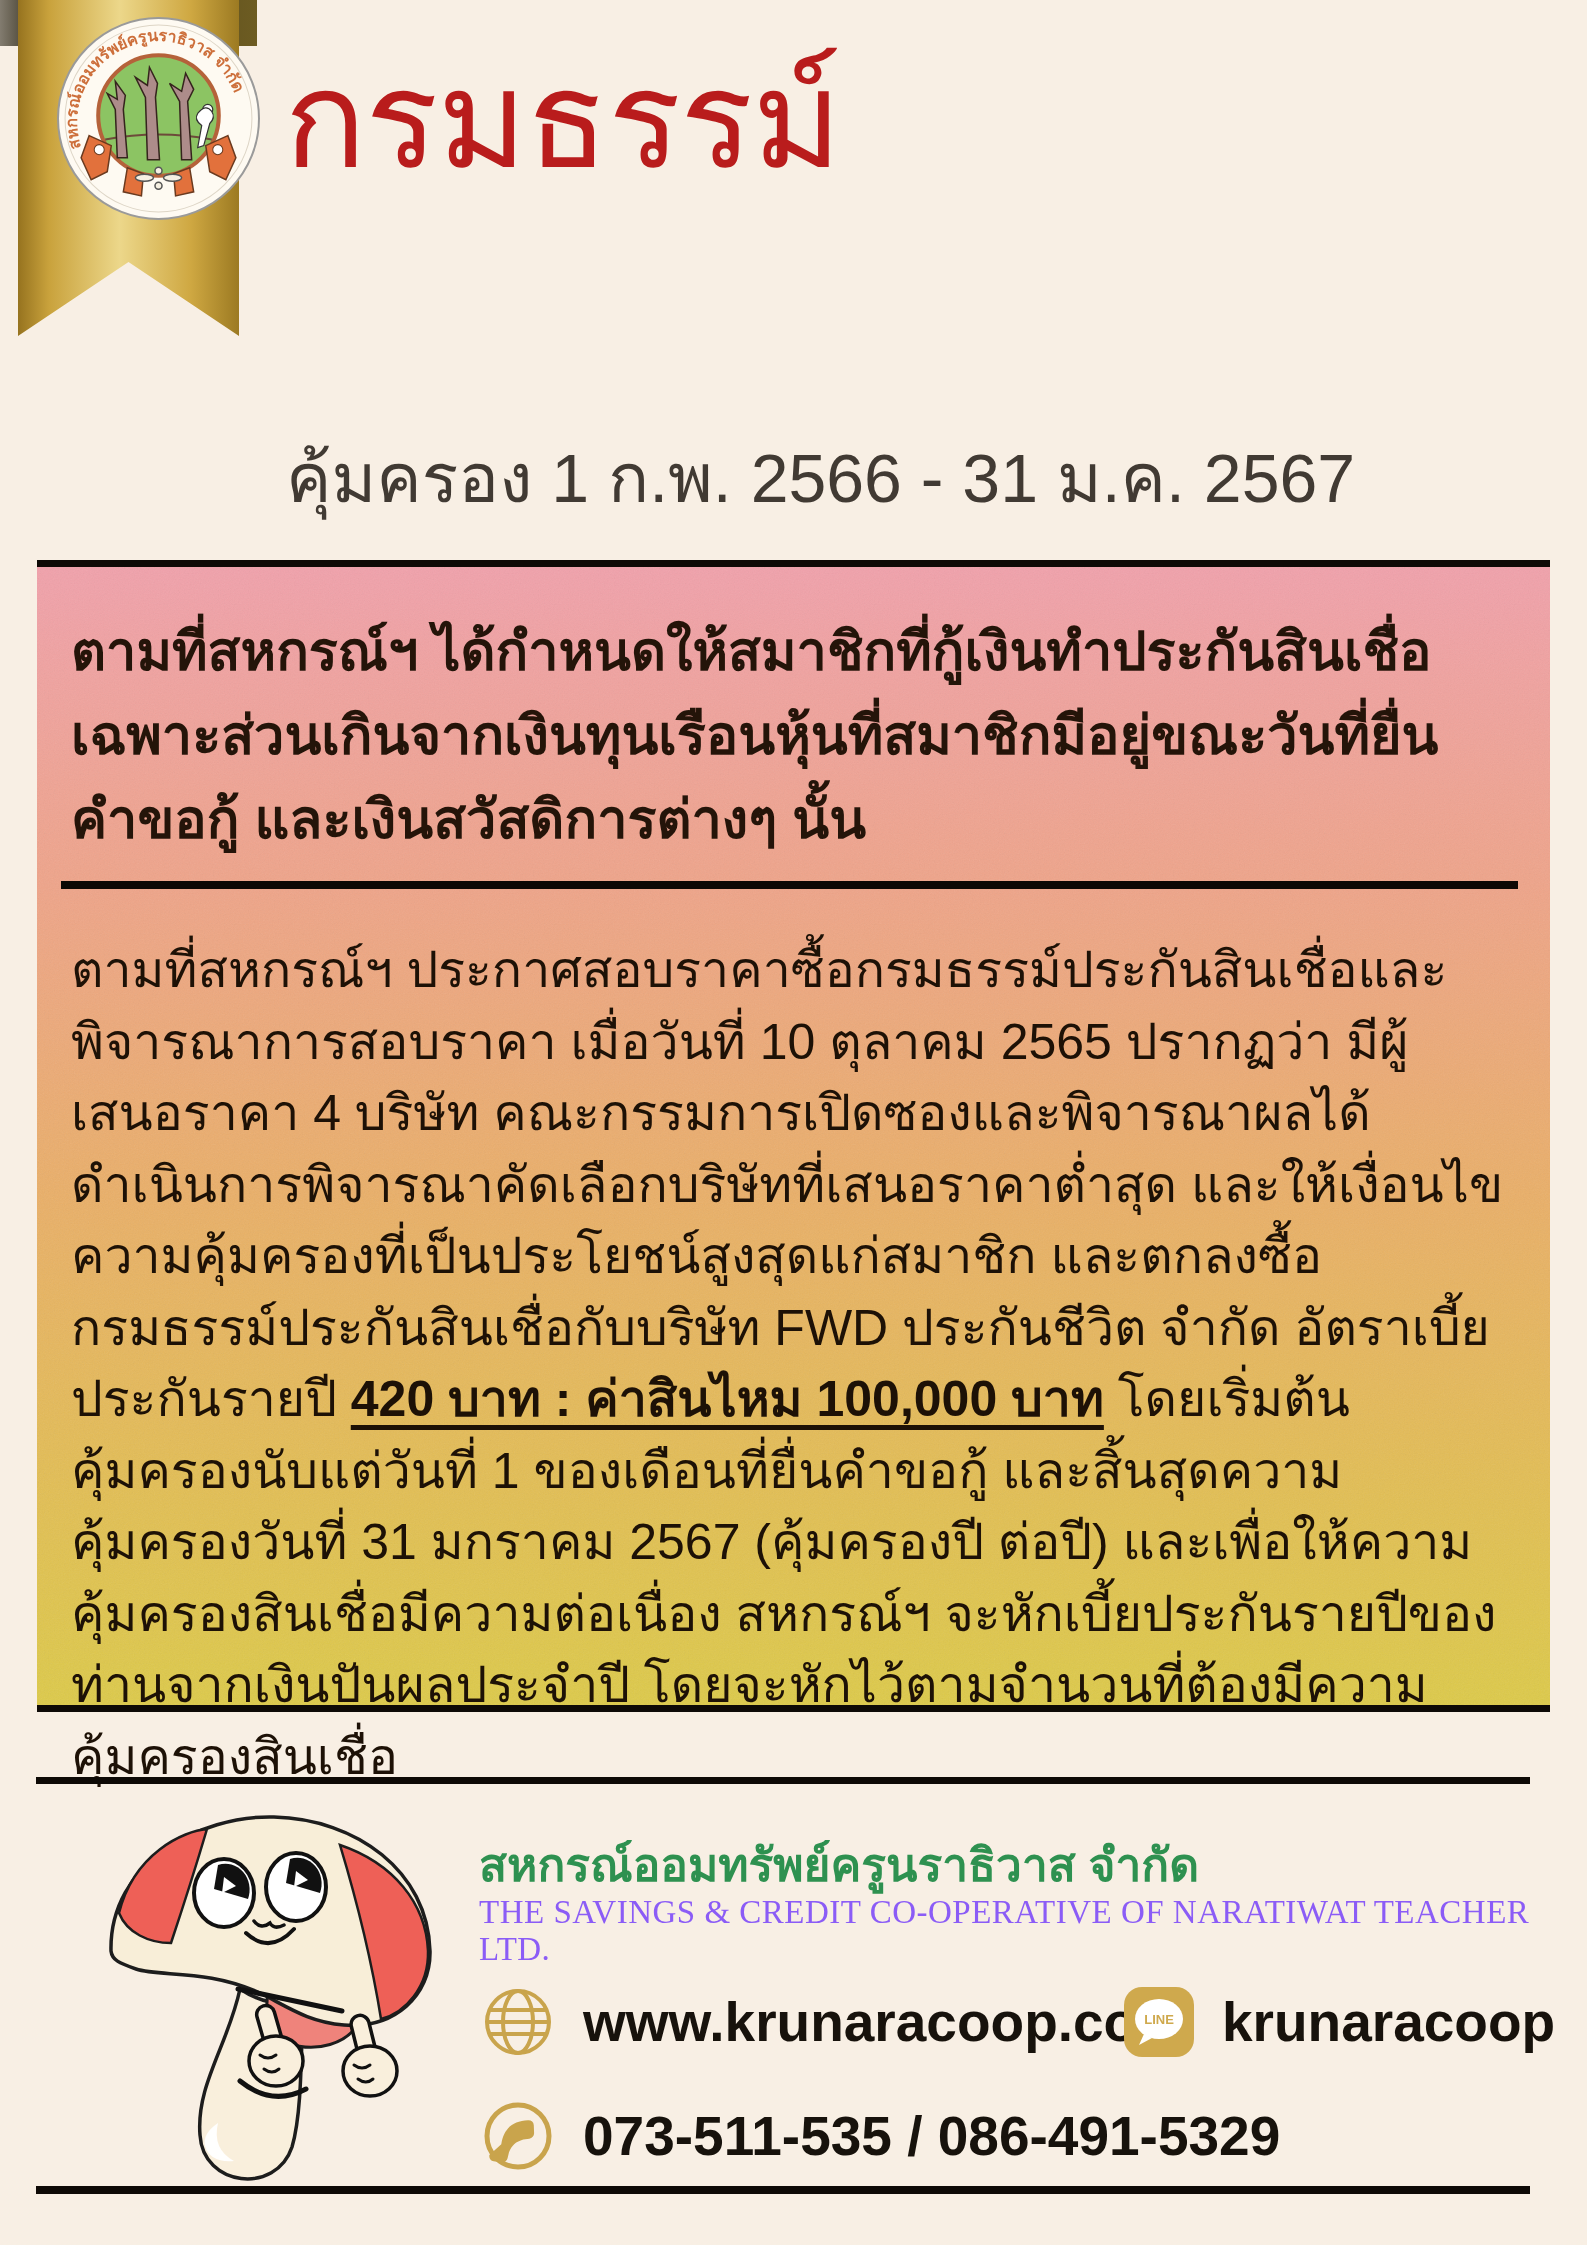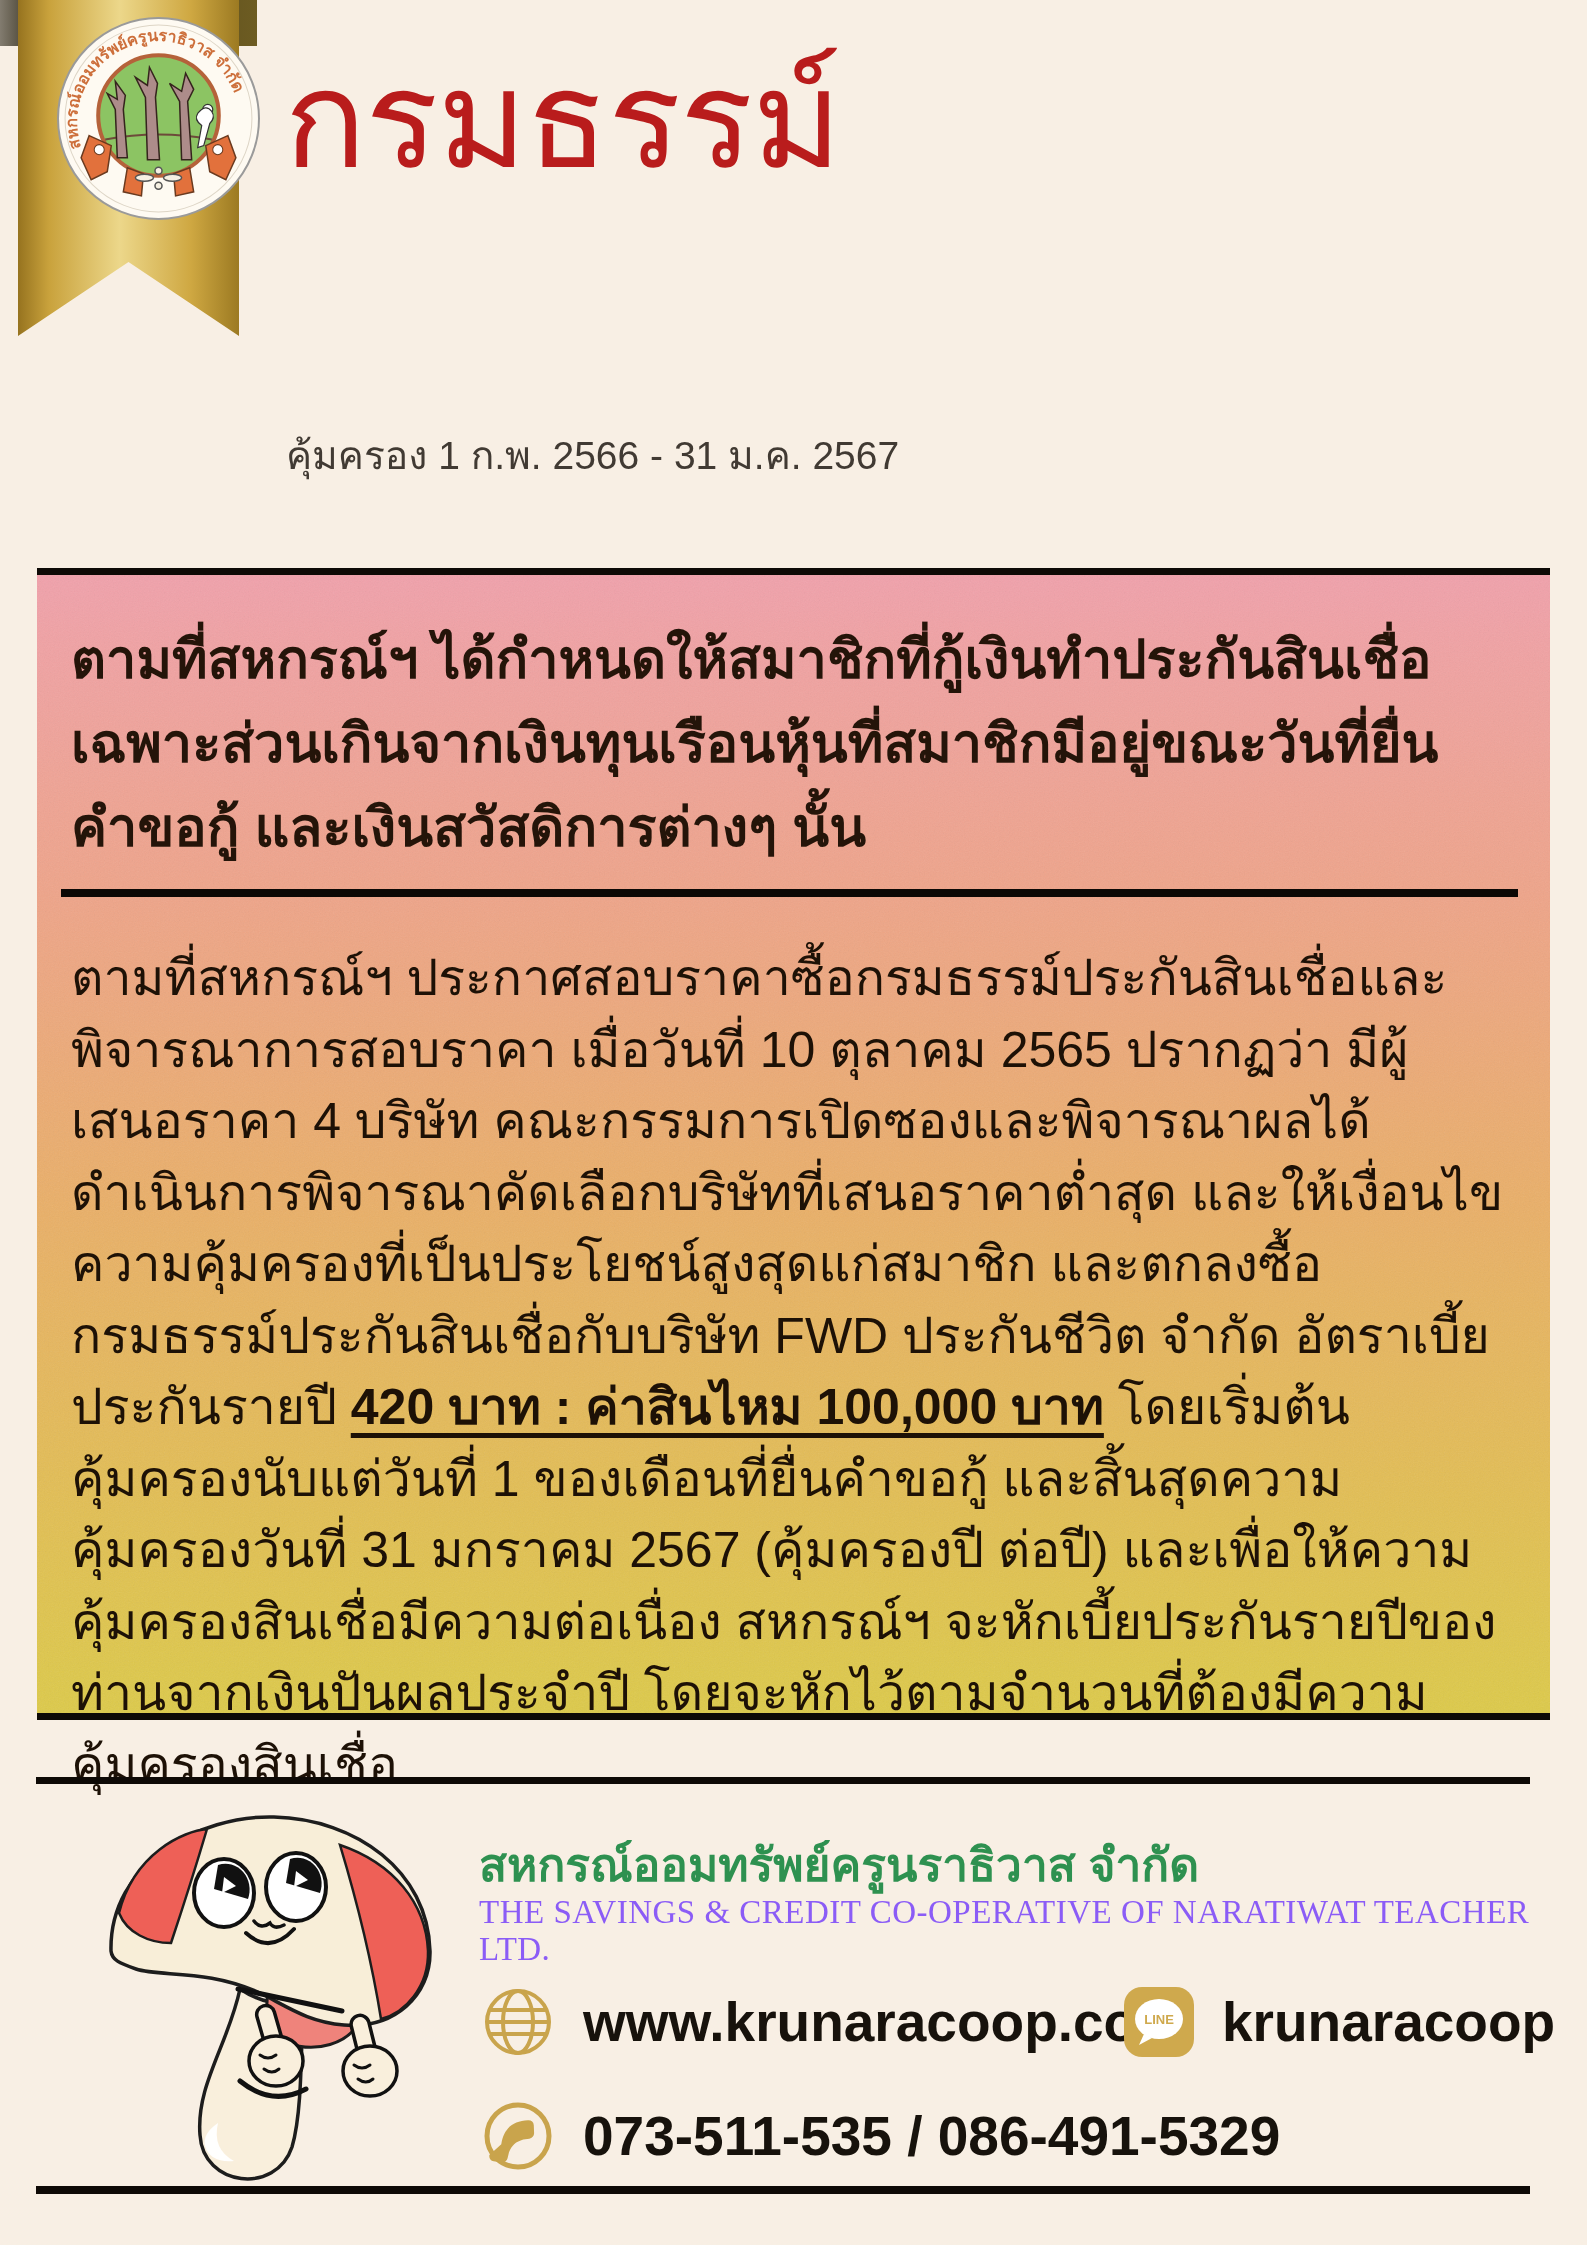--- a/index.html
+++ b/index.html
@@ -12,25 +12,25 @@
   .ribbon-band{position:absolute;left:0;top:0;width:257px;height:46px;
     background:linear-gradient(90deg,#16120485 0%,#201a06 18%,#56481b 55%,#6d5c22 100%);}
   .ribbon{position:absolute;left:18px;top:0;width:221px;height:336px;
     background:linear-gradient(90deg,#96731f 0%,#c9a23c 14%,#ecd78a 46%,#cfa842 78%,#9c7a22 100%);
     clip-path:polygon(0 0,100% 0,100% 100%,50% 78%,0 100%);}
   .logo{position:absolute;left:55px;top:15px;width:207px;height:207px;}
   
   .title{position:absolute;left:284px;top:38px;color:#b91c1c;
     font-size:136px;line-height:1.21;font-weight:500;letter-spacing:-1px;}
   .subtitle{position:absolute;left:286px;top:424px;color:#413a33;
-    font-size:39px;font-weight:400;}
+    font-size:68px;font-weight:400;}
   
   .box{position:absolute;left:37px;top:560px;width:1513px;height:1152px;box-sizing:border-box;
     border-top:7px solid #0e0a06;border-bottom:7px solid #0e0a06;
-    background:linear-gradient(180deg,#f1a1ab 0%,#efa489 28%,#eaaf68 55%,#e3bd55 79%,#ddca49 100%);margin-top:8px;}
+    background:linear-gradient(180deg,#f1a1ab 0%,#efa489 28%,#eaaf68 55%,#e3bd55 79%,#ddca49 100%);}
   .grain{position:absolute;left:0;top:0;width:100%;height:100%;opacity:.35;pointer-events:none;}
   .p1{position:absolute;left:34px;right:38px;top:42px;
     font-size:54px;font-weight:700;color:#241409;line-height:1.56;}
   .box-divider{position:absolute;left:24px;right:32px;top:314px;height:8px;background:#0c0805;}
   .p2{position:absolute;left:34px;right:36px;top:368px;
     font-size:50px;font-weight:500;color:#1d1106;line-height:1.43;}
   .hl{font-weight:800;text-decoration:underline;text-decoration-thickness:5px;text-underline-offset:9px;}
   
   .footer-divider{position:absolute;left:36px;width:1494px;top:1777px;height:7px;background:#0e0a06;}
   .bottom-line{position:absolute;left:36px;width:1494px;top:2186px;height:8px;background:#0e0a06;}

